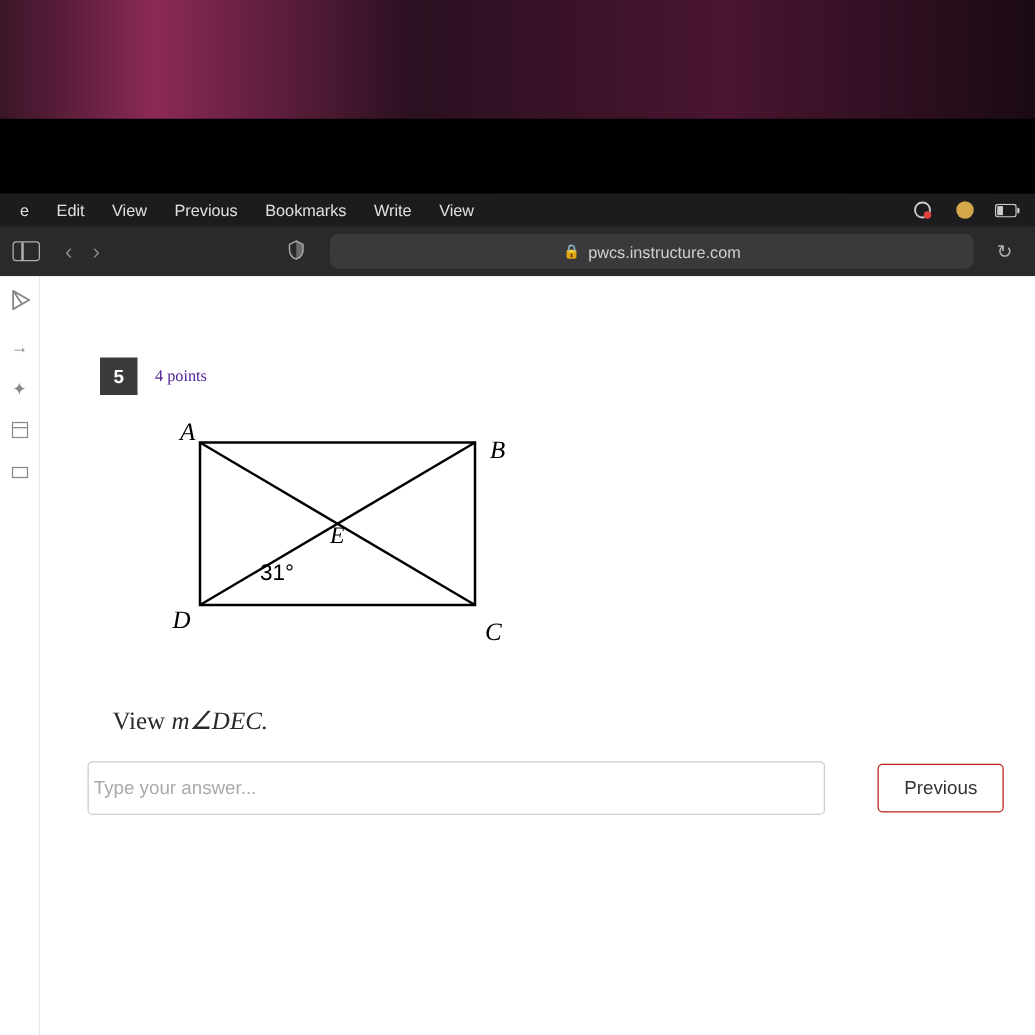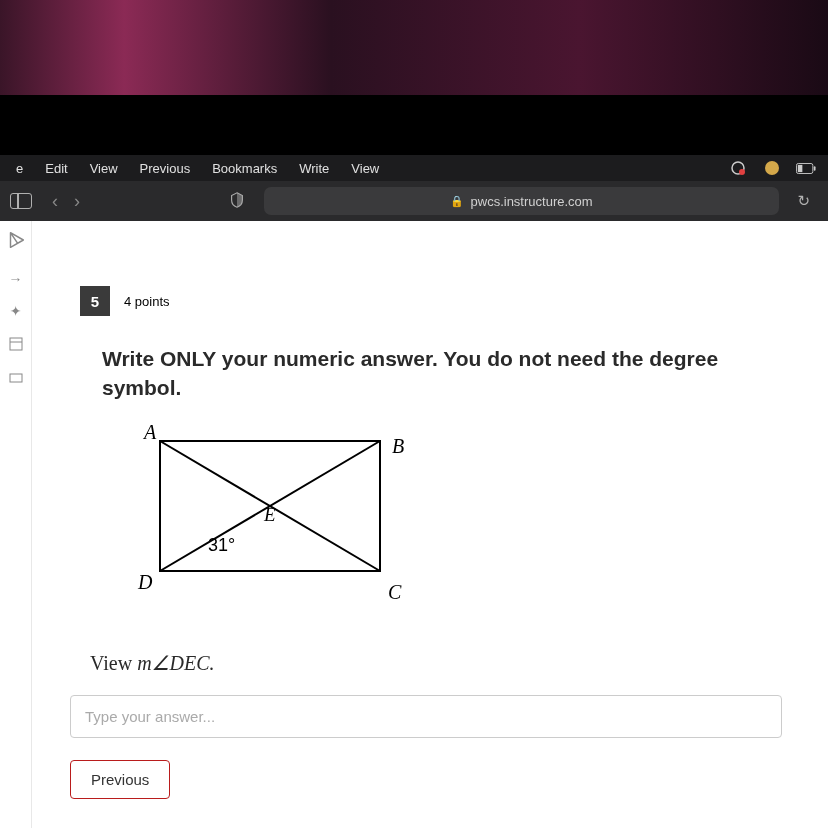--- a/index.html
+++ b/index.html
@@ -143,22 +143,23 @@
       color: #fff;
       width: 30px; height: 30px;
       display: flex;
       align-items: center;
       justify-content: center;
       font-weight: 600;
       font-size: 15px;
     }
     .points {
       margin-left: 14px;
-      color: #000000;
+      color: #4c1d95;
       font-size: 13px;
+      font-family: Liberation Serif, serif;
     }
     .instruction {
       margin: 28px 0 0 70px;
       font-size: 21px;
       color: #2a2a2a;
       font-weight: 600;
       max-width: 700px;
       line-height: 1.4;
     }
     .figure {
@@ -168,22 +169,22 @@
       height: 200px;
     }
     .prompt {
       margin: 30px 0 0 58px;
       font-size: 20px;
       color: #2a2a2a;
       font-family: "Times New Roman", serif;
     }
     .answer-input {
       margin: 20px 0 0 38px;
-      width: 712px;
-      padding: 12px 14px;
+      width: 590px;
+      padding: 12px 4px;
       border: 1px solid #ccc;
       border-radius: 4px;
       font-size: 15px;
       color: #999;
       background: #fff;
     }
     .answer-input::placeholder { color: #aaa; }
     .prev-btn {
       margin: 22px 0 0 38px;
       padding: 10px 20px;
@@ -268,21 +269,20 @@
         </svg>
     </span>
   </div>
 
   <div class="main">
     <div class="question-header">
       <div class="qnum">5</div>
       <span class="points">4 points</span>
     </div>
 
-    <div class="instruction">Write ONLY your numeric answer. You do not need the degree symbol.</div>
 
     <div class="figure">
       <svg viewBox="0 0 300 200" width="300" height="200">
         <rect x="30" y="20" width="220" height="130" fill="none" stroke="#000" stroke-width="2"></rect>
         <line x1="30" y1="20" x2="250" y2="150" stroke="#000" stroke-width="2"></line>
         <line x1="250" y1="20" x2="30" y2="150" stroke="#000" stroke-width="2"></line>
         <text x="14" y="18" font-family="Times New Roman" font-style="italic" font-size="20">A</text>
         <text x="262" y="32" font-family="Times New Roman" font-style="italic" font-size="20">B</text>
         <text x="258" y="178" font-family="Times New Roman" font-style="italic" font-size="20">C</text>
         <text x="8" y="168" font-family="Times New Roman" font-style="italic" font-size="20">D</text>

